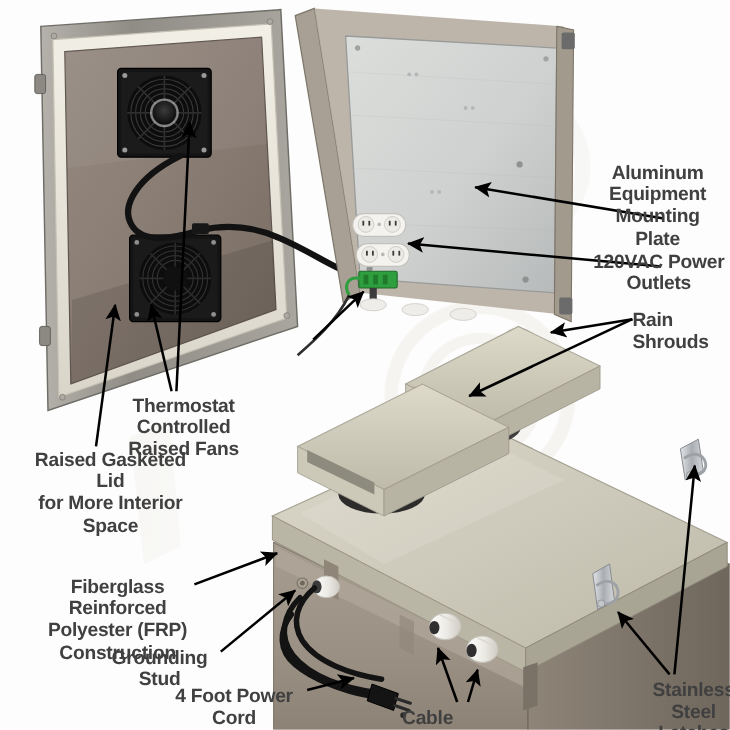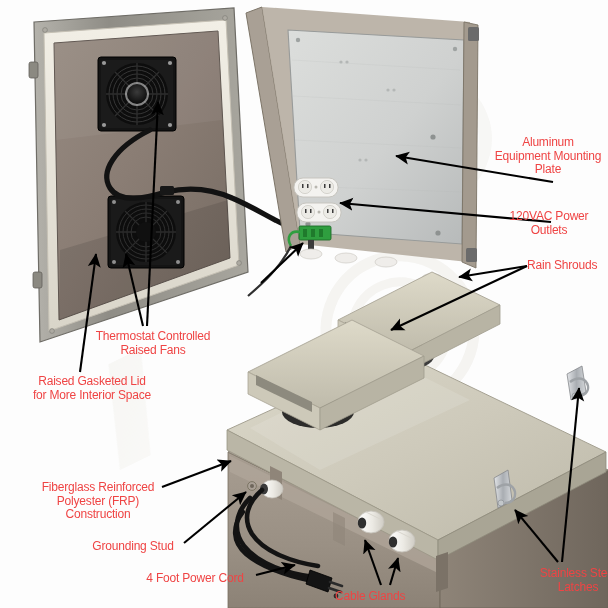--- a/index.html
+++ b/index.html
@@ -8,23 +8,23 @@
     width:608px;height:608px;
     background:#ffffff;
     font-family:"Liberation Sans", sans-serif;
     overflow:hidden;
     position:relative;
   }
   #stage{position:absolute;left:0;top:0;width:608px;height:608px;overflow:hidden;background:#fdfdfd;}
   .svg-layer{position:absolute;left:0;top:0;width:608px;height:608px;}
   .callout{
     position:absolute;
-    color:#ef4444;
-    font-weight:400;
-    font-size:12px;
+    color:#404040;
+    font-weight:700;
+    font-size:16px;
     line-height:1.14;
     letter-spacing:-0.2px;
     white-space:pre-line;
     z-index:40;
   }
   .ta-l{text-align:left;}
   .ta-c{text-align:center;}
   .ta-r{text-align:center;}
 </style>
 </head>

